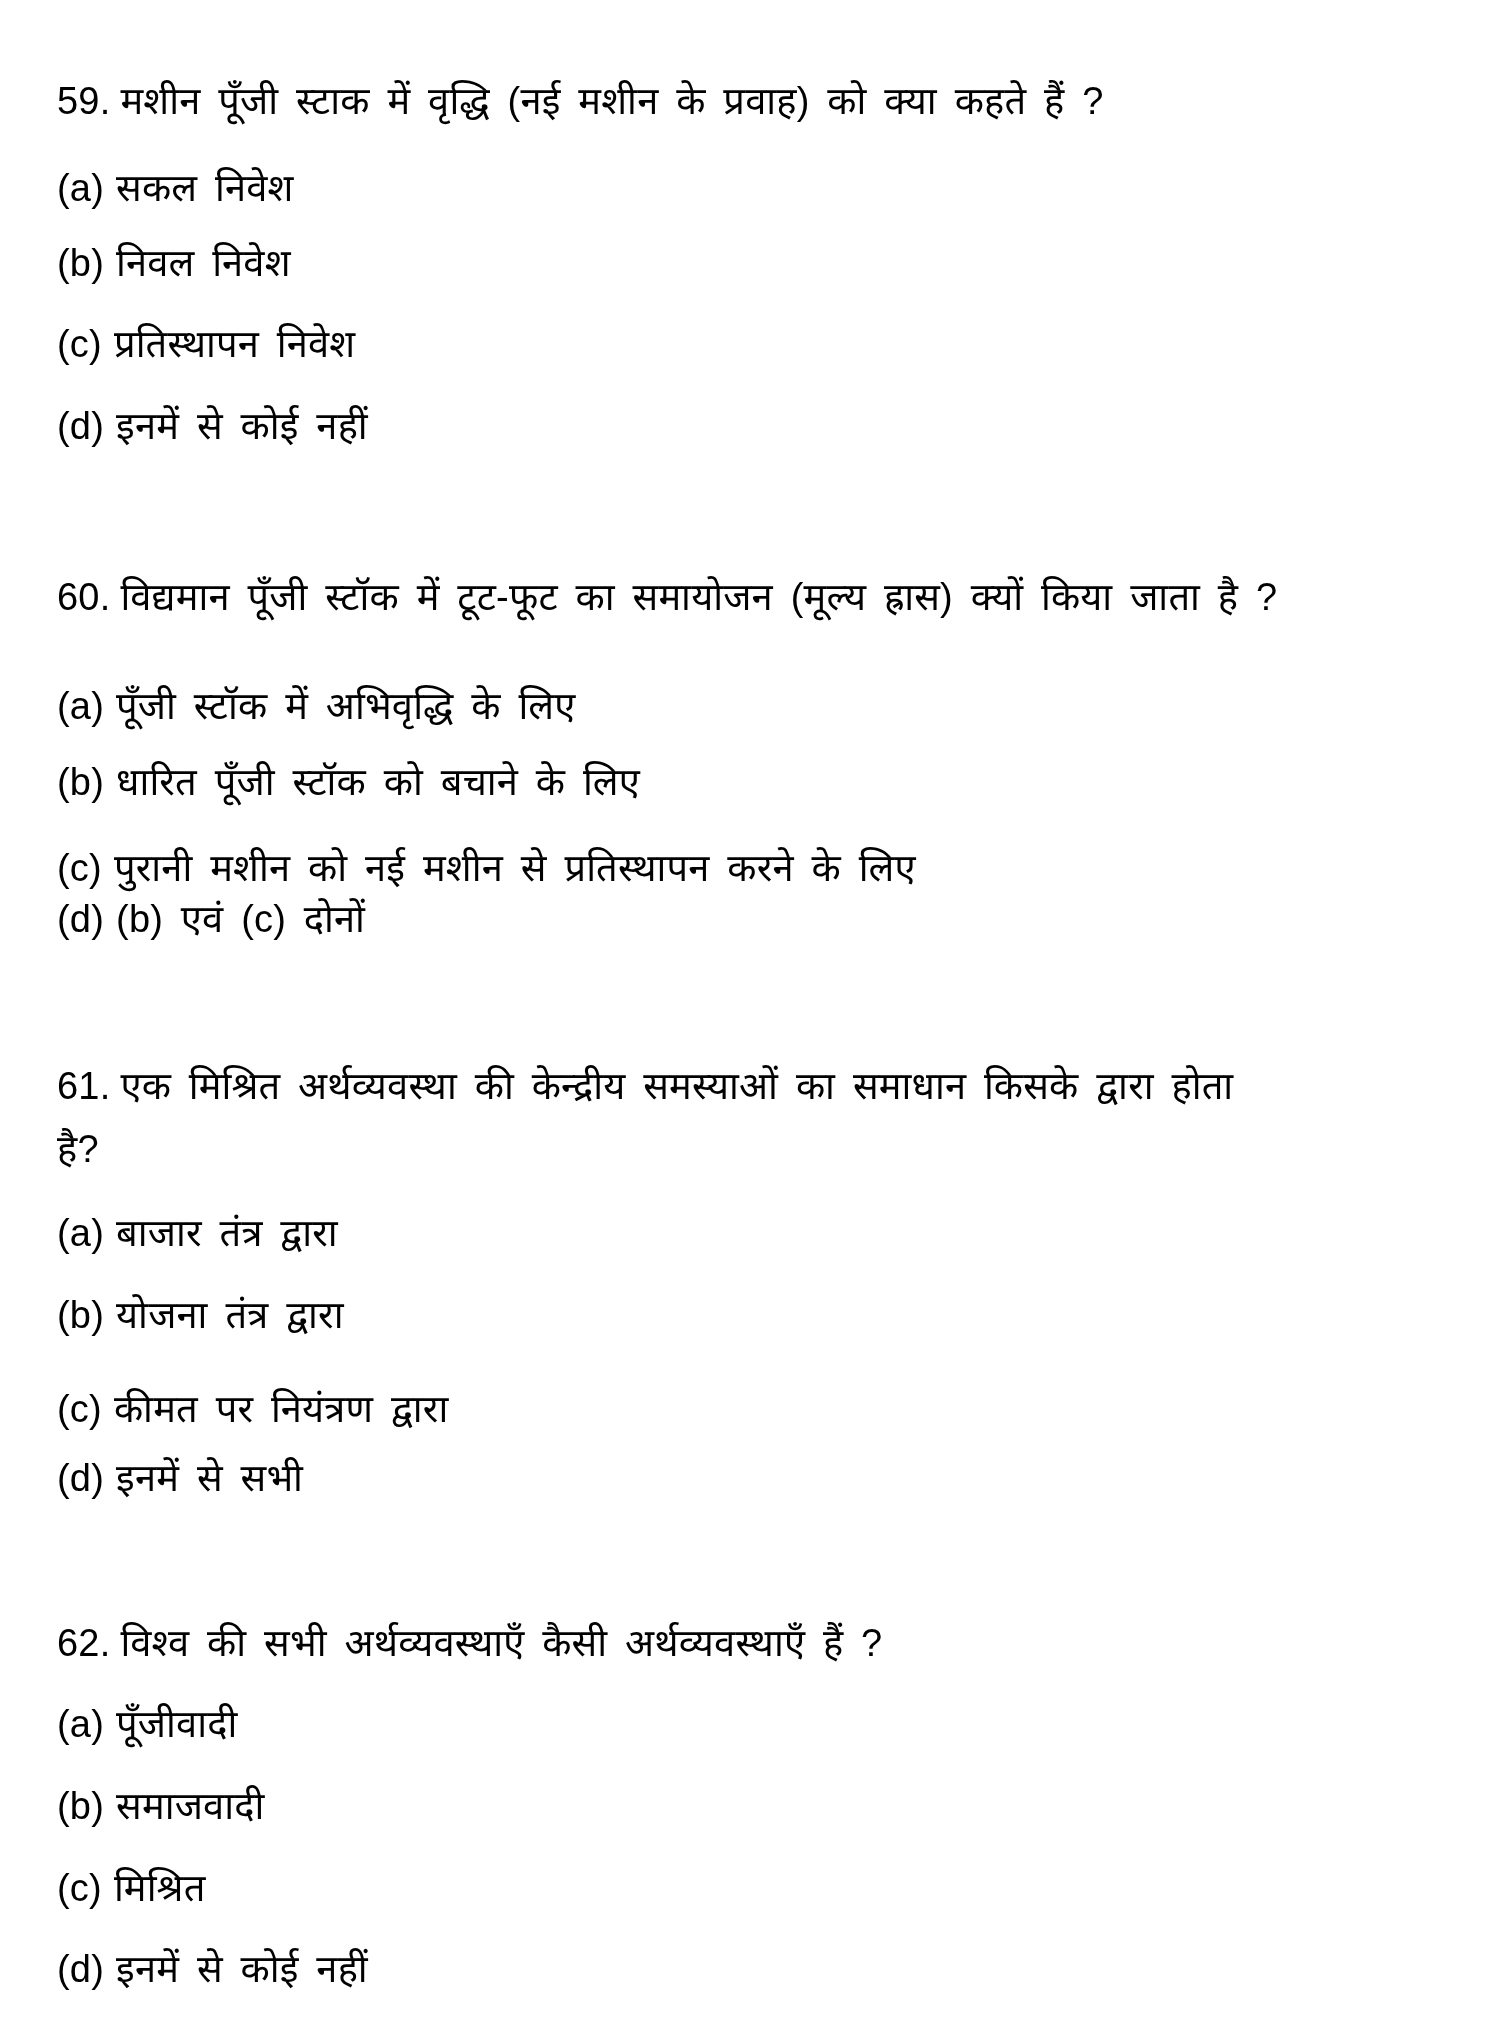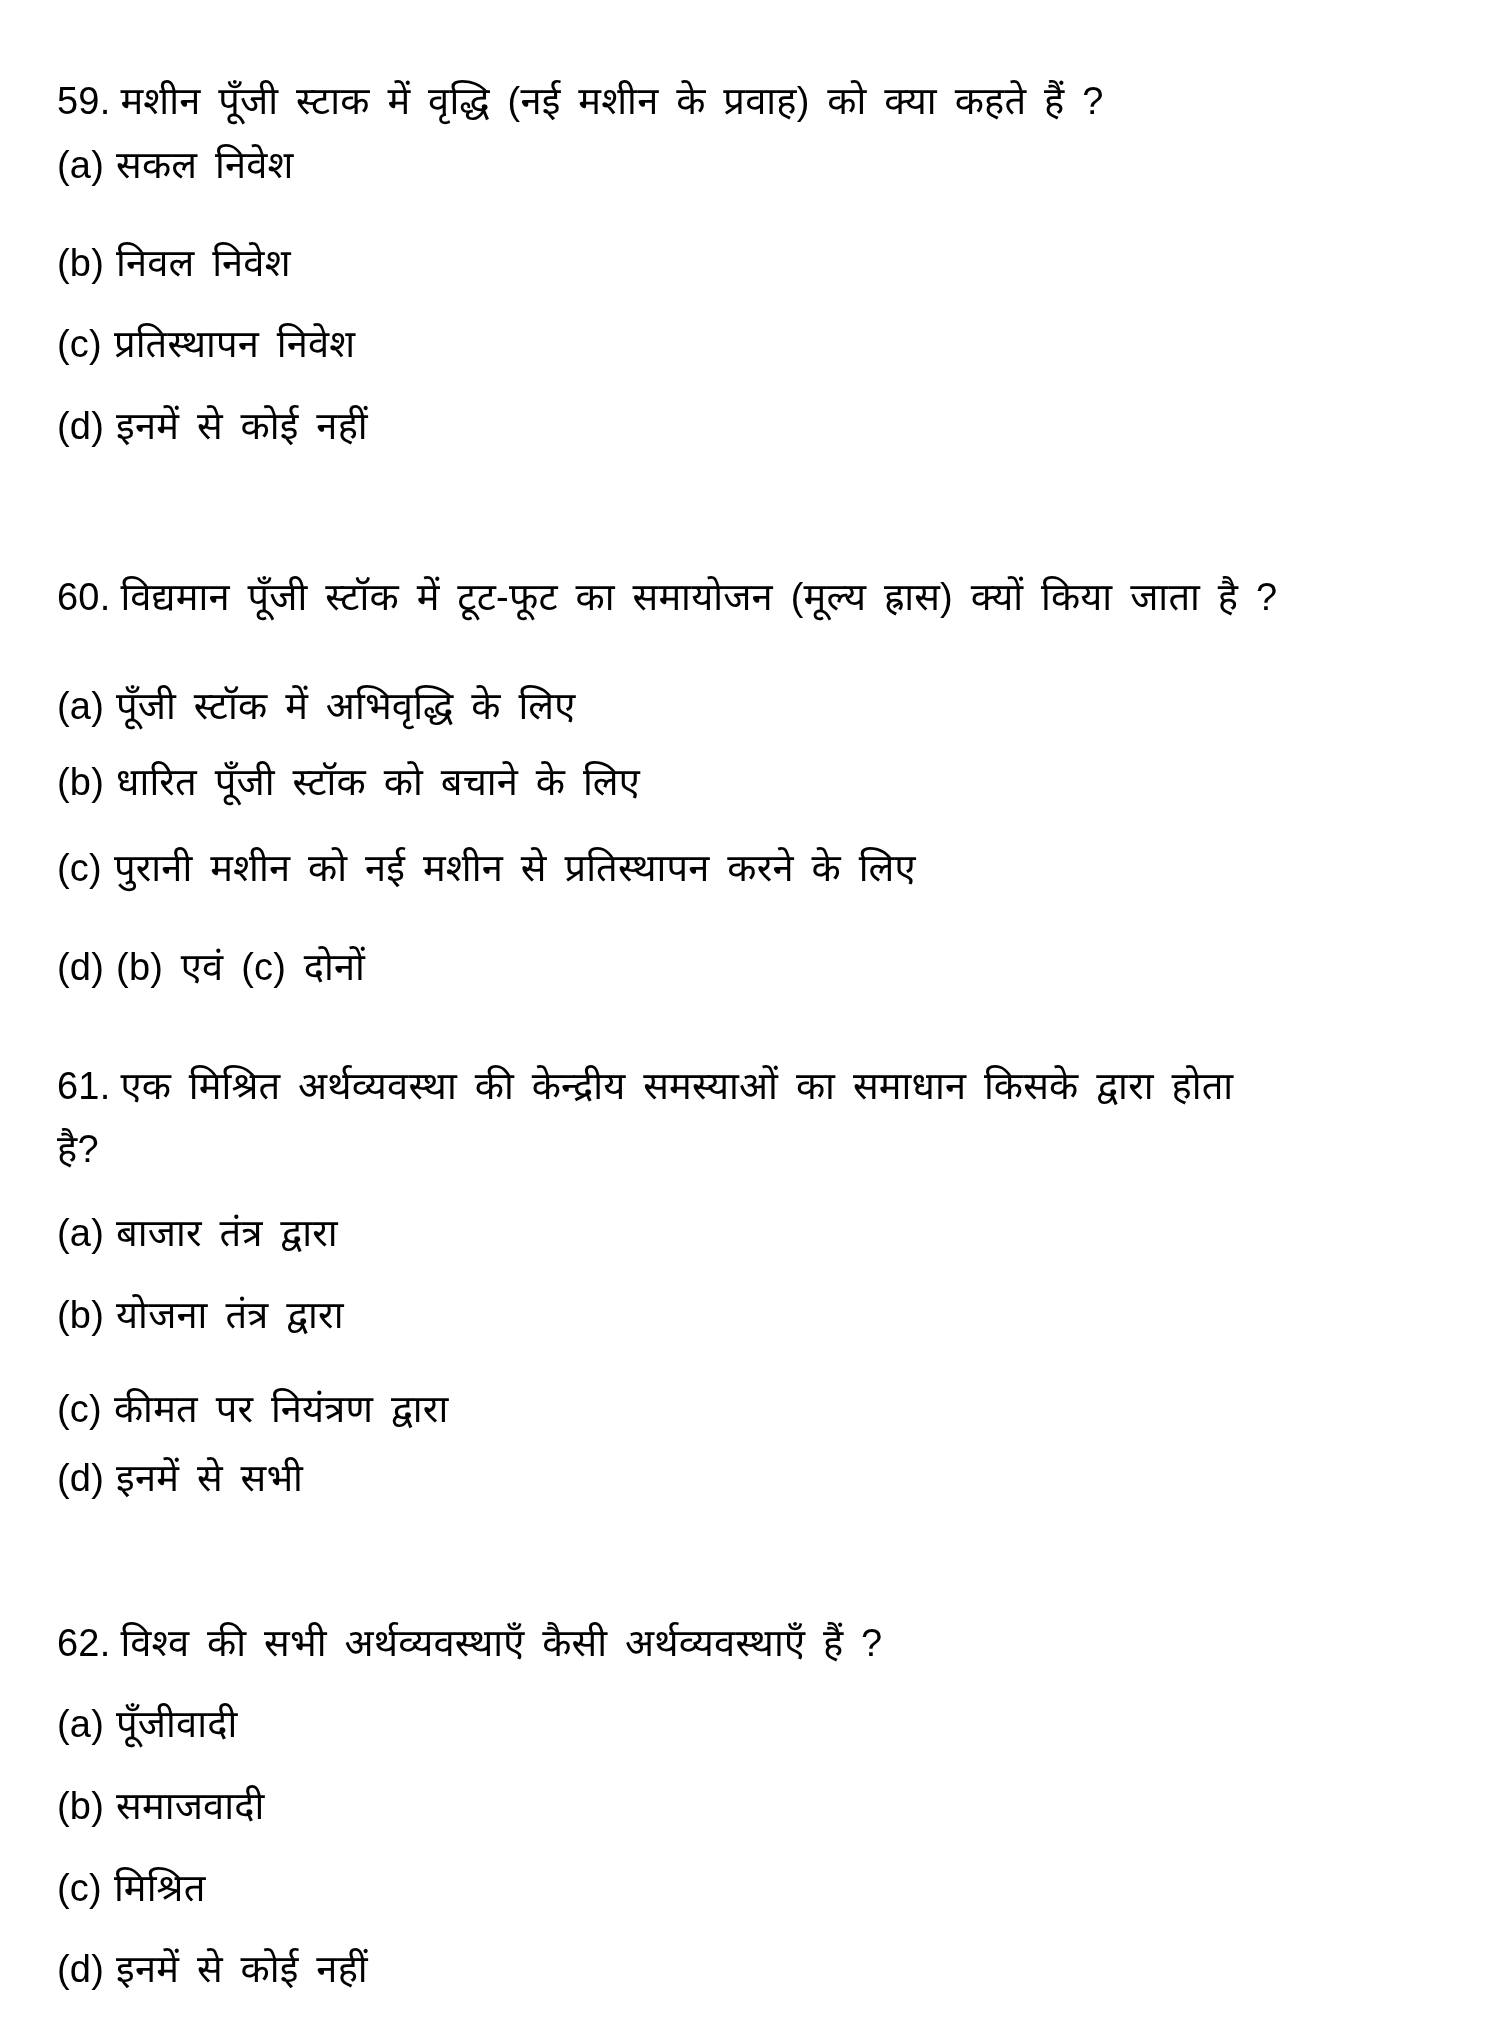--- a/index.html
+++ b/index.html
@@ -36,32 +36,32 @@
   .qnum { margin-right: 10px; }
   .optlabel { margin-right: 12px; }
 </style>
 </head>
 <body>
 
 <div class="page">
 
   <div class="question">
     <div class="line" style="top:82px"><span class="qnum">59.</span><span>मशीन पूँजी स्टाक में वृद्धि (नई मशीन के प्रवाह) को क्या कहते हैं ?</span></div>
-    <div class="line" style="top:146px"><span class="optlabel">(a)</span><span>सकल निवेश</span></div>
+    <div class="line" style="top:169px"><span class="optlabel">(a)</span><span>सकल निवेश</span></div>
     <div class="line" style="top:244px"><span class="optlabel">(b)</span><span>निवल निवेश</span></div>
     <div class="line" style="top:325px"><span class="optlabel">(c)</span><span>प्रतिस्थापन निवेश</span></div>
     <div class="line" style="top:407px"><span class="optlabel">(d)</span><span>इनमें से कोई नहीं</span></div>
   </div>
 
   <div class="question">
     <div class="line" style="top:578px"><span class="qnum">60.</span><span>विद्यमान पूँजी स्टॉक में टूट-फूट का समायोजन (मूल्य ह्रास) क्यों किया जाता है ?</span></div>
     <div class="line" style="top:687px"><span class="optlabel">(a)</span><span>पूँजी स्टॉक में अभिवृद्धि के लिए</span></div>
     <div class="line" style="top:763px"><span class="optlabel">(b)</span><span>धारित पूँजी स्टॉक को बचाने के लिए</span></div>
     <div class="line" style="top:849px"><span class="optlabel">(c)</span><span>पुरानी मशीन को नई मशीन से प्रतिस्थापन करने के लिए</span></div>
-    <div class="line" style="top:948px"><span class="optlabel">(d)</span><span>(b) एवं (c) दोनों</span></div>
+    <div class="line" style="top:900px"><span class="optlabel">(d)</span><span>(b) एवं (c) दोनों</span></div>
   </div>
 
   <div class="question">
     <div class="line" style="top:1067px"><span class="qnum">61.</span><span>एक मिश्रित अर्थव्यवस्था की केन्द्रीय समस्याओं का समाधान किसके द्वारा होता</span></div>
     <div class="line" style="top:1130px"><span>है?</span></div>
     <div class="line" style="top:1214px"><span class="optlabel">(a)</span><span>बाजार तंत्र द्वारा</span></div>
     <div class="line" style="top:1296px"><span class="optlabel">(b)</span><span>योजना तंत्र द्वारा</span></div>
     <div class="line" style="top:1390px"><span class="optlabel">(c)</span><span>कीमत पर नियंत्रण द्वारा</span></div>
     <div class="line" style="top:1459px"><span class="optlabel">(d)</span><span>इनमें से सभी</span></div>
   </div>

